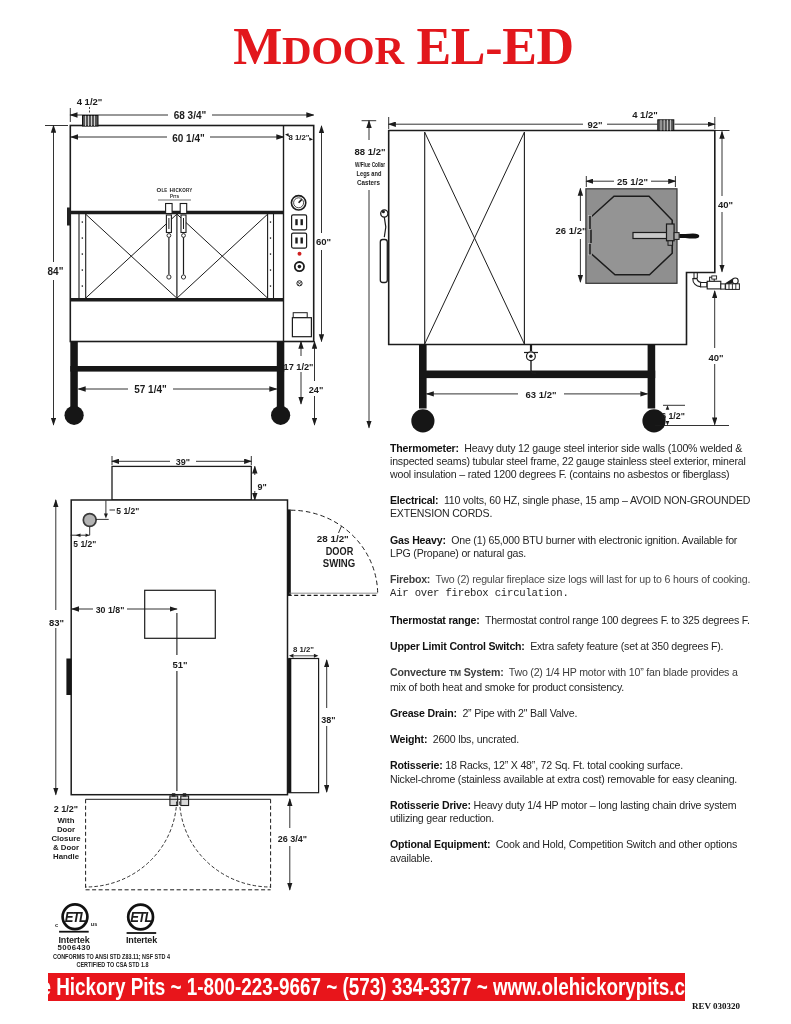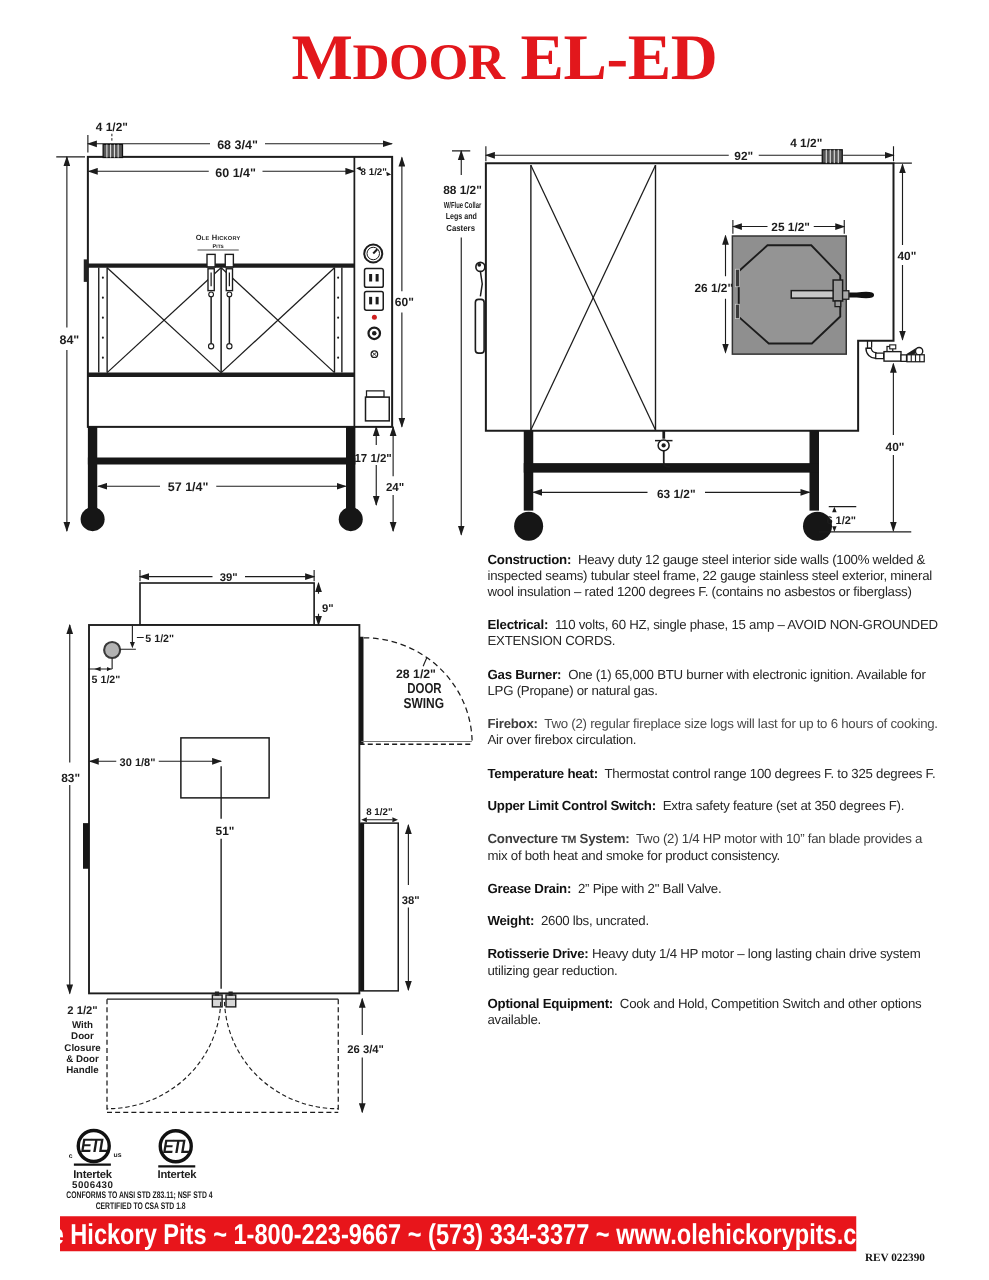--- a/index.html
+++ b/index.html
@@ -466,45 +466,46 @@
 
   <text x="74.2" y="950" font-size="7.8" text-anchor="middle" style="letter-spacing:0.4px">5006430</text>
 
   <text x="111.5" y="958.5" font-size="7.6" text-anchor="middle" textLength="117" lengthAdjust="spacingAndGlyphs">CONFORMS TO ANSI STD Z83.11; NSF STD 4</text>
 
   <text x="112.5" y="967" font-size="7.6" text-anchor="middle" textLength="72" lengthAdjust="spacingAndGlyphs">CERTIFIED TO CSA STD 1.8</text>
 </svg>
 
 <div class="specs">
 
-<p><b>Construction:</b>&nbsp; Heavy duty 12 gauge steel interior side walls (100% welded &amp;<br>inspected seams) tubular steel frame, 22 gauge stainless steel exterior, mineral<br>wool insulation – rated 1200 degrees F. (contains no asbestos or fiberglass)</p>
+<p><b>Thermometer:</b>&nbsp; Heavy duty 12 gauge steel interior side walls (100% welded &amp;<br>inspected seams) tubular steel frame, 22 gauge stainless steel exterior, mineral<br>wool insulation – rated 1200 degrees F. (contains no asbestos or fiberglass)</p>
 
 <p><b>Electrical:</b>&nbsp; 110 volts, 60 HZ, single phase, 15 amp – AVOID NON-GROUNDED<br>EXTENSION CORDS.</p>
 
-<p><b>Gas Burner:</b>&nbsp; One (1) 65,000 BTU burner with electronic ignition. Available for<br>LPG (Propane) or natural gas.</p>
-
-<p style="color:#4a4a4a;"><b style="color:#3d3d3d;">Firebox:</b>&nbsp; Two (2) regular fireplace size logs will last for up to 6 hours of cooking.<br><span style="color:#262626;">Air over firebox circulation.</span></p>
-
-<p><b>Temperature heat:</b>&nbsp; Thermostat control range 100 degrees F. to 325 degrees F.</p>
+<p><b>Gas Heavy:</b>&nbsp; One (1) 65,000 BTU burner with electronic ignition. Available for<br>LPG (Propane) or natural gas.</p>
+
+<p style="color:#4a4a4a;"><b style="color:#3d3d3d;">Firebox:</b>&nbsp; Two (2) regular fireplace size logs will last for up to 6 hours of cooking.<br><span style="color:#262626;font-family:Liberation Mono, monospace;">Air over firebox circulation.</span></p>
+
+<p><b>Thermostat range:</b>&nbsp; Thermostat control range 100 degrees F. to 325 degrees F.</p>
 
 <p><b>Upper Limit Control Switch:</b>&nbsp; Extra safety feature (set at 350 degrees F).</p>
 
 
 
 
 <p style="color:#3d3d3d;"><b style="color:#3d3d3d;">Convecture <span style="font-size:8.5px;text-align:right;">TM</span> System:</b>&nbsp; Two (2) 1/4 HP motor with 10” fan blade provides a<br><span style="color:#262626;">mix of both heat and smoke for product consistency.</span></p>
 
 
 <p><b>Grease Drain:</b>&nbsp; 2” Pipe with 2" Ball Valve.</p>
 
 <p><b>Weight:</b>&nbsp; 2600 lbs, uncrated.</p>
 
+<p><b>Rotisserie:</b> 18 Racks, 12” X 48”, 72 Sq. Ft. total cooking surface.<br>Nickel-chrome (stainless available at extra cost) removable for easy cleaning.</p>
 
 <p><b>Rotisserie Drive:</b> Heavy duty 1/4 HP motor – long lasting chain drive system<br>utilizing gear reduction.</p>
 
 <p><b>Optional Equipment:</b>&nbsp; Cook and Hold, Competition Switch and other options<br>available.</p>
 </div>
 
 <div class="abs" style="left:48px;top:972.5px;width:637px;height:28.5px;background:#e8151b;color:#fff;font-weight:bold;font-size:23px;line-height:28.5px;">
     <span style="position:absolute;left:50%;top:0;white-space:nowrap;transform:translateX(-50%) scaleX(0.82);">Ole Hickory Pits ~ 1-800-223-9667 ~ (573) 334-3377 ~ www.olehickorypits.com</span>
   </div>
 
-<div class="abs" style="left:640px;top:1001px;width:100px;text-align:right;font-family:'Liberation Serif',serif;font-weight:bold;font-size:9px;color:#111;">REV 022390</div>
+<div class="abs" style="left:640px;top:1001px;width:100px;text-align:right;font-family:'Liberation Serif',serif;font-weight:bold;font-size:9px;color:#111;">REV 030320</div>
 
 </body></html>

